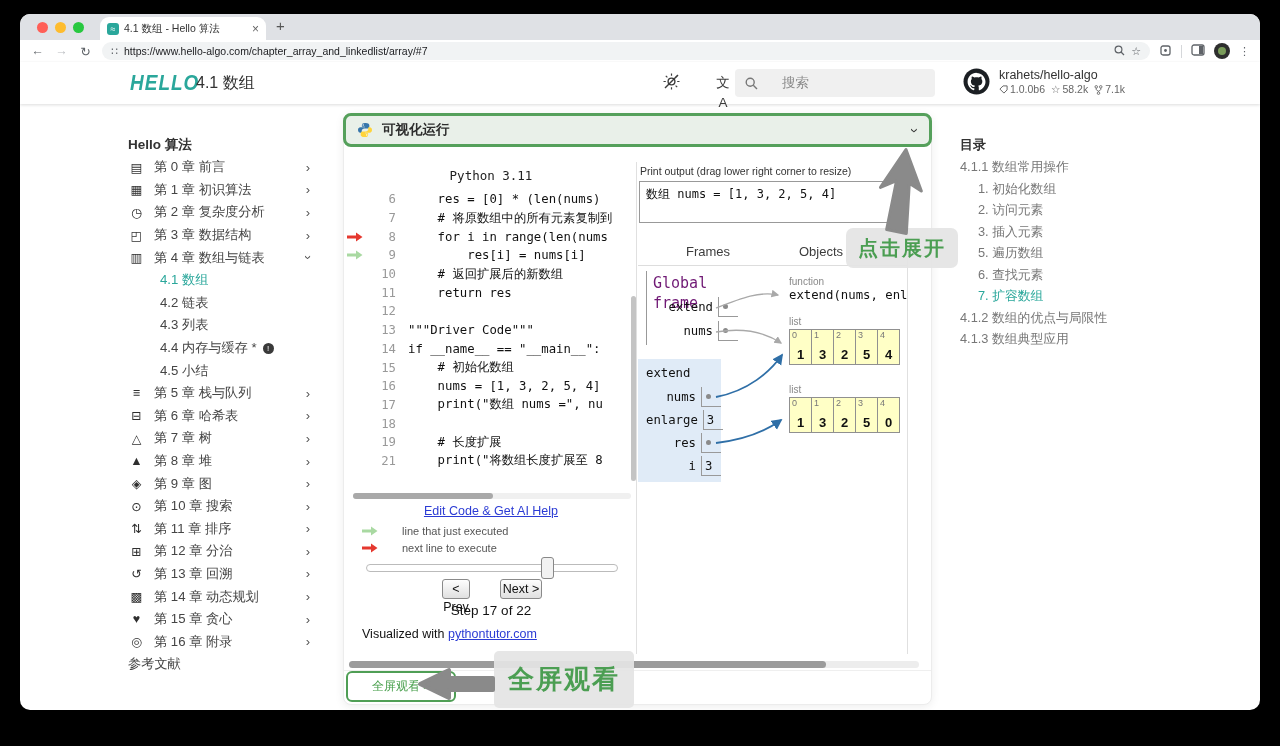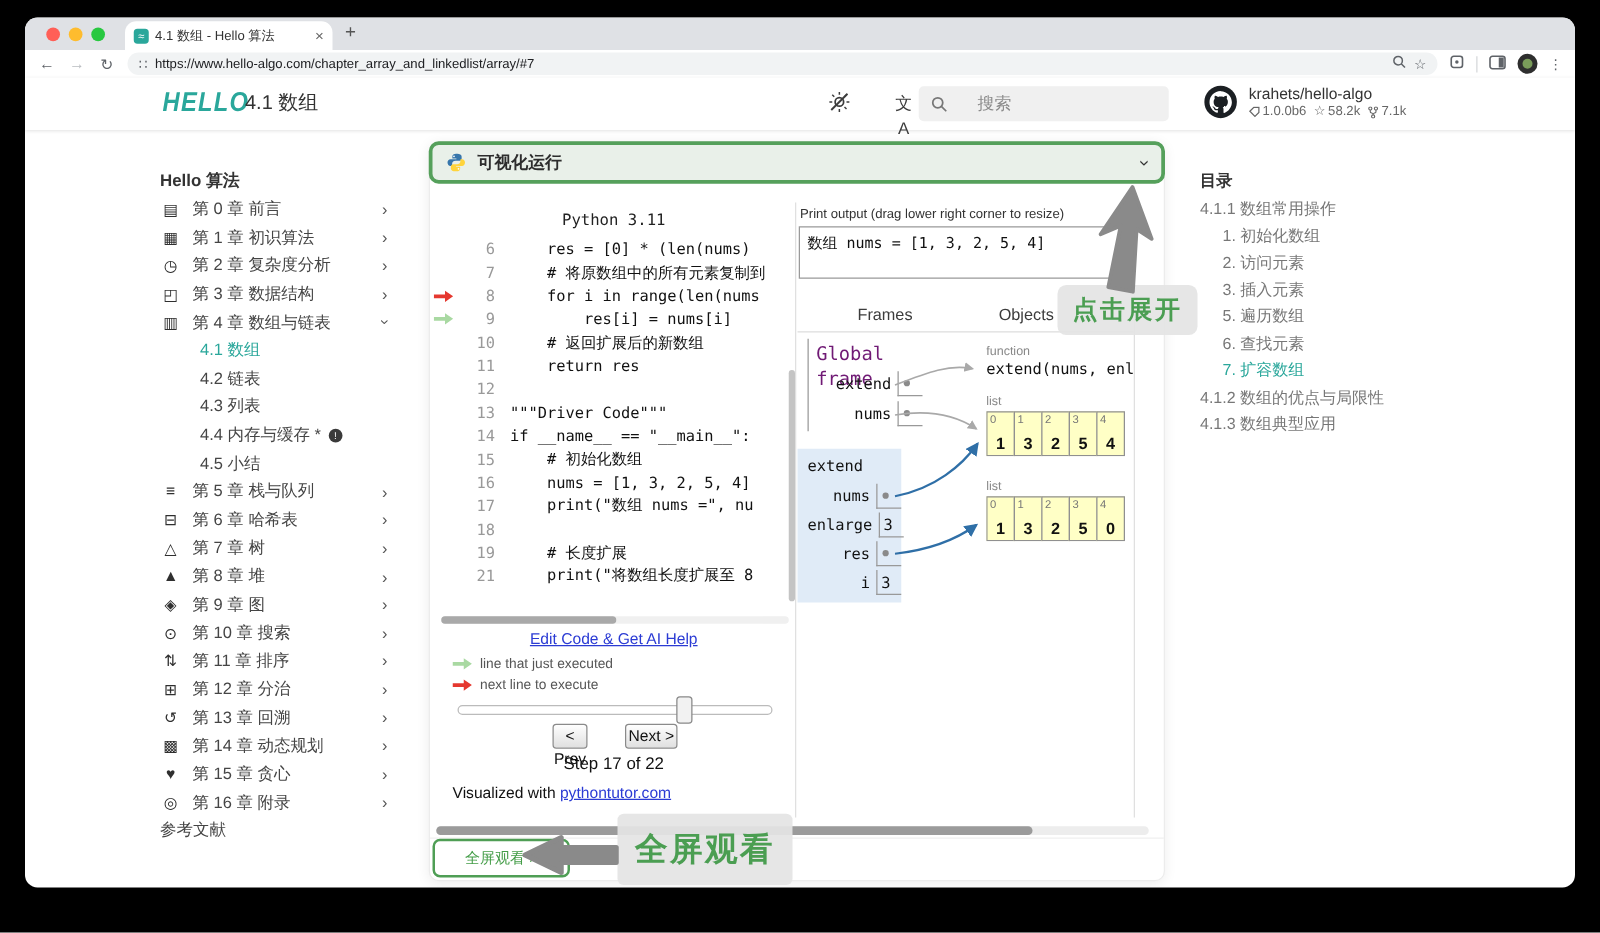--- a/index.html
+++ b/index.html
@@ -79,21 +79,21 @@
   .c-arrow{width:21px;padding-left:3px;flex:0 0 auto;display:flex;align-items:center;}
   .c-no{width:28px;text-align:right;color:#999;margin-right:12px;flex:0 0 auto;}
   .c-text{color:#111;}
   .arr-next{fill:#e5382f;}.arr-just{fill:#a9d9a2;}
   .cvscroll{position:absolute;left:287px;top:148px;width:5px;height:185px;background:#c4c4c4;border-radius:3px;}
   .chscroll{position:absolute;left:9px;top:345px;width:278px;height:6px;background:#f0f0f0;border-radius:3px;}
   .chscroll .thumb{position:absolute;left:0;top:0;width:140px;height:6px;background:#a9a9a9;border-radius:3px;}
   .editlink{position:absolute;left:27px;top:356px;width:240px;text-align:center;font-size:12.5px;color:#2b3bd4;
             text-decoration:underline;cursor:pointer;}
   .legend{position:absolute;left:18px;top:374px;font-size:11px;color:#555;}
-  .leg-row{display:flex;align-items:center;height:17px;gap:6px;}
+  .leg-row{display:flex;align-items:center;height:17px;gap:24px;}
   .slider-track{position:absolute;left:22px;top:416px;width:252px;height:8px;background:#fff;border:1px solid #bbb;
                 border-radius:5px;box-sizing:border-box;}
   .slider-thumb{position:absolute;left:197px;top:409px;width:13px;height:22px;background:#f2f2f2;border:1px solid #888;
                 border-radius:3px;box-sizing:border-box;}
   .pbtn{position:absolute;top:431px;height:20px;font-size:12.5px;color:#111;background:linear-gradient(#fefefe,#e0e0e0);
         border:1px solid #8a8a8a;border-radius:3px;text-align:center;line-height:18px;box-sizing:border-box;}
   .pbtn.prev{left:98px;width:28px;}.pbtn.next{left:156px;width:42px;}
   .step{position:absolute;left:47px;top:455px;width:200px;text-align:center;font-size:13.5px;color:#111;}
   .vis{position:absolute;left:18px;top:479px;font-size:12.5px;color:#111;}
   .linkish{color:#2b3bd4;text-decoration:underline;cursor:pointer;}

